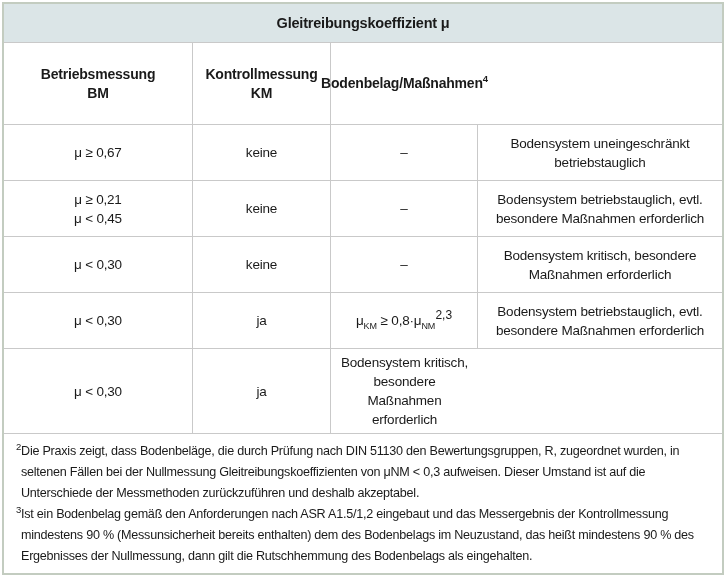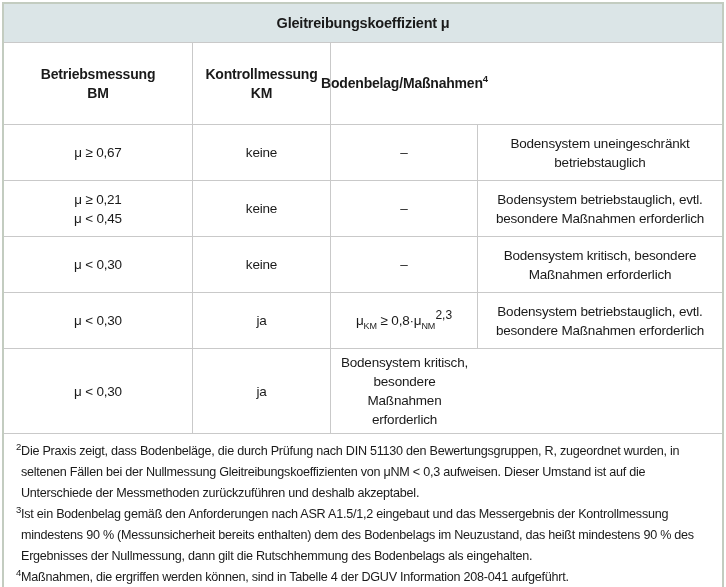--- a/index.html
+++ b/index.html
@@ -146,16 +146,15 @@
     <div class="cell">
         <div>μ &lt; 0,30</div>
       </div>
     <div class="cell">ja</div>
     <div class="cell">Bodensystem kritisch, besondere Maßnahmen erforderlich</div>
   </div>
 
   <div class="footnotes">
     <div class="footnote"><sup class="marker">2</sup><span>Die Praxis zeigt, dass Bodenbeläge, die durch Prüfung nach DIN 51130 den Bewertungsgruppen, R, zugeordnet wurden, in seltenen Fällen bei der Nullmessung Gleitreibungskoeffizienten von μNM &lt; 0,3 aufweisen. Dieser Umstand ist auf die Unterschiede der Messmethoden zurückzuführen und deshalb akzeptabel.</span></div>
     <div class="footnote"><sup class="marker">3</sup><span>Ist ein Bodenbelag gemäß den Anforderungen nach ASR A1.5/1,2 eingebaut und das Messergebnis der Kontrollmessung mindestens 90 % (Messunsicherheit bereits enthalten) dem des Bodenbelags im Neuzustand, das heißt mindestens 90 % des Ergebnisses der Nullmessung, dann gilt die Rutschhemmung des Bodenbelags als eingehalten.</span></div>
-    <div class="footnote"><sup class="marker">4</sup><span>Maßnahmen, die ergriffen werden können, sind in Tabelle 4 der DGUV Information 208-041 aufgeführt.</span></div>
   </div>
 
 </div>
 
 </body></html>

